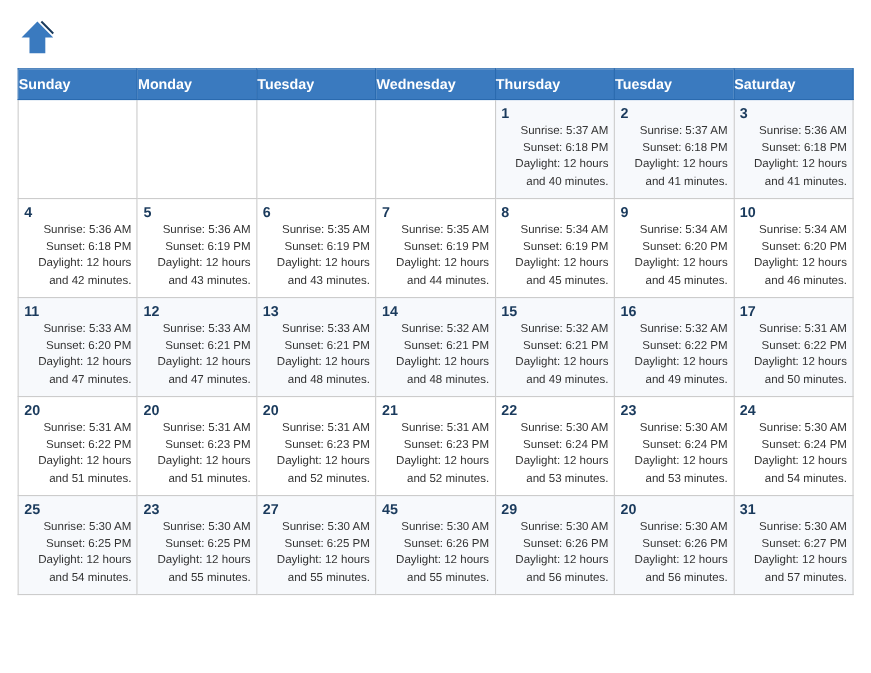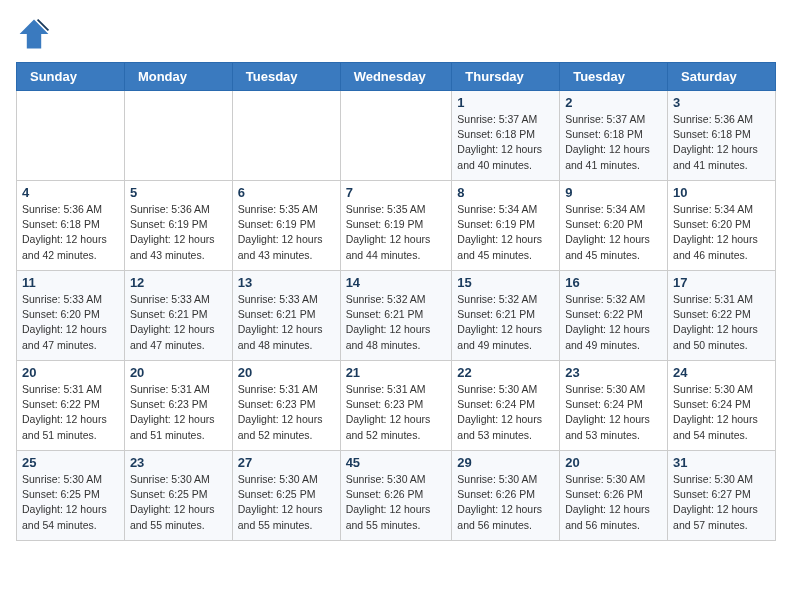--- a/index.html
+++ b/index.html
@@ -48,21 +48,21 @@
       font-weight: bold;
     }
     table {
       width: 100%;
       border-collapse: collapse;
       font-size: 11px;
     }
     thead tr th {
       background-color: #3a7abf;
       color: #fff;
-      padding: 6px 13px;
+      padding: 6px 0;
       text-align: left;
       font-size: 13px;
       font-weight: bold;
       border: 1px solid #2a6aaf;
     }
     tbody tr td {
       border: 1px solid #ccc;
       vertical-align: top;
       padding: 4px 5px;
       min-height: 80px;
@@ -76,20 +76,21 @@
       font-weight: bold;
       font-size: 13px;
       color: #1a3a5c;
       display: block;
       margin-bottom: 2px;
     }
     .day-info {
       color: #333;
       font-size: 10.5px;
       line-height: 1.45;
+      text-align: right;
     }
     .empty-cell {
       background: #fff !important;
     }
   </style>
 </head>
 <body>
 
 <div class="header">
   <div class="logo">

